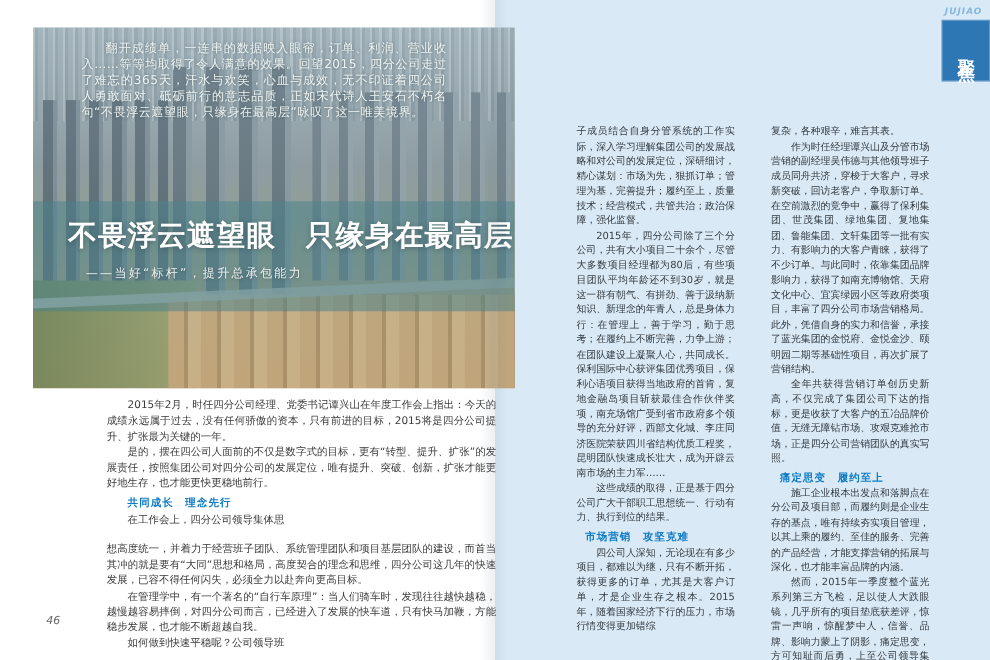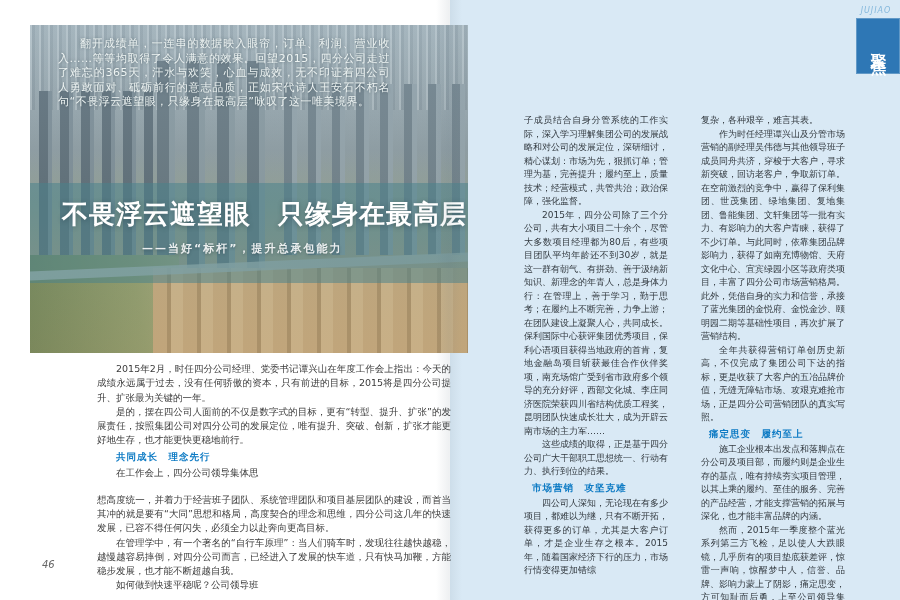--- a/index.html
+++ b/index.html
@@ -27,45 +27,45 @@
   .ph-tan{position:absolute;right:0;bottom:0;width:72%;height:26%;
     background:repeating-linear-gradient(90deg,#c2a87f 0 14px,#a8906a 14px 18px,#cbb48c 18px 30px);}
   .ph-road{position:absolute;left:-2%;bottom:25%;width:104%;height:9px;transform:rotate(-2.5deg);
     background:linear-gradient(90deg,#ccd1d0,#b5b9b7);opacity:.8;}
   .ph-tint{position:absolute;inset:0;
     background:linear-gradient(180deg,rgba(150,180,195,.28) 0%,rgba(120,150,135,.10) 55%,rgba(185,150,100,.16) 100%);}
 
   
   .intro{position:absolute;left:28px;top:12px;width:332px;font-size:11px;line-height:1.32;
     color:#eef4f3;text-align:justify;text-indent:2em;letter-spacing:.5px;
-    text-shadow:0 0 3px rgba(40,60,70,.55);}
+    text-shadow:0 0 3px rgba(40,60,70,.55);padding-left:16px;}
 
   
   .band{position:absolute;left:0;right:0;top:158px;height:100px;background:var(--headline-overlay,rgba(72,130,140,.52));}
   .headline{margin:14px 0 0 32px;font-family:"DejaVu Serif","Liberation Serif",serif;font-weight:bold;
     font-size:26px;color:#ffffff;letter-spacing:1px;white-space:nowrap;text-shadow:0 1px 5px rgba(30,50,60,.45);}
-  .subtitle{margin:9px 0 0 112px;font-size:11px;color:rgba(255,255,255,.88);letter-spacing:2px;
-    text-shadow:0 1px 3px rgba(30,50,60,.45);font-weight:bold;}
+  .subtitle{margin:9px 0 0 48px;font-size:11px;color:rgba(255,255,255,.88);letter-spacing:2px;
+    text-shadow:0 1px 3px rgba(30,50,60,.45);}
 
   
   .cols{position:absolute;display:flex;z-index:2;}
   .cols-left{left:97px;top:362px;width:354px;gap:13px;flex-direction:column;}
   .cols-right{left:513px;top:114px;width:332px;gap:22px;}
   .col{flex:1;}
   .col p{margin:0;font-size:9.5px;line-height:1.5;text-align:justify;color:#3b3b3b;}
   .cols-right .col p{font-size:9px;color:#333a40;margin-left:11px;}
   .col p.indent{text-indent:2em;}
   .subhead{font-size:9.5px;font-weight:bold;color:var(--accent,#0e7bc4);padding-left:2em;
     margin:3px 0 2px;letter-spacing:1px;}
 
   .pagenum{position:absolute;left:42px;top:559px;font-size:10px;color:#666;font-style:italic;}
 
   
   .tab{position:absolute;top:6px;right:0;width:48px;text-align:center;z-index:4;}
-  .tab-pinyin{display:block;font-size:8px;color:#85b8dc;letter-spacing:1px;font-style:italic;}
+  .tab-pinyin{display:block;font-size:8px;color:#85b8dc;letter-spacing:1px;font-style:italic;font-weight:bold;}
   .tab-box{margin:3px 0 0 auto;width:44px;height:56px;background:var(--tab-blue,#2e77b5);
     color:#fff;display:flex;align-items:center;justify-content:center;
     writing-mode:vertical-rl;font-size:16px;font-weight:bold;letter-spacing:6px;
     box-shadow:inset 0 0 0 1px rgba(255,255,255,.25);}
 </style>
 </head>
 <body>
 
 <div class="spread">
 

